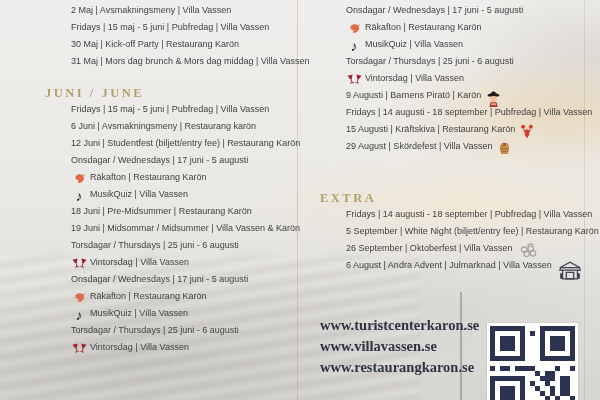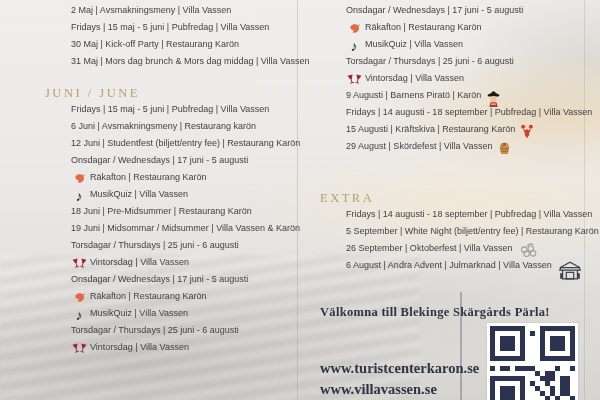--- a/index.html
+++ b/index.html
@@ -30,21 +30,21 @@
   .edge-line{position:absolute;left:584px;top:0;bottom:0;width:1px;background:rgba(130,130,130,.22);}
 
   
   .col{position:absolute;top:5px;color:var(--body,#424242);font-size:9px;}
   .col-left{left:45px;width:255px;}
   .col-right{left:320px;width:280px;}
   .row{display:flex;align-items:flex-start;height:17px;white-space:nowrap;margin-left:26px;}
   .row .lead{width:16px;display:inline-flex;justify-content:center;align-items:center;margin-right:3px;flex:none;}
   .row .trail{margin-left:5px;display:inline-flex;align-items:center;}
   .sec-h{
-    font-family:"Liberation Serif",serif;font-weight:normal;
+    font-family:"Liberation Serif",serif;font-weight:bold;
     font-size:12.5px;line-height:16px;letter-spacing:2.5px;
     color:var(--gold,#b3a069);margin:12px 0 3px 0;
   }
   .sec-h.extra{margin-top:32px;}
 
   
   .welcome{
     font-family:"Liberation Serif",serif;font-weight:bold;
     font-size:12.5px;letter-spacing:.3px;color:var(--footer,#2e3442);
     margin-top:28px;white-space:nowrap;
@@ -287,21 +287,20 @@
           <svg width="26" height="21" viewBox="0 0 28 22" fill="none" stroke="#3c414d" stroke-width="1.3">
             <path d="M3 8l11-6 11 6"></path>
             <path d="M4 8h20l1 2.5H3z"></path>
             <path d="M6 10.5V20h16v-9.5"></path>
             <rect x="10" y="13" width="8" height="7"></rect>
             <path d="M4.5 14v6M23.5 14v6" stroke-width="2.2"></path>
           </svg>
         </span>
       </div>
     </div>
-  <div class="welcome">Välkomna till Blekinge Skärgårds Pärla!</div>
   <div class="websites">
       <div>www.turistcenterkaron.se</div>
       <div>www.villavassen.se</div>
       <div>www.restaurangkaron.se</div>
     </div>
 </div>
 
 <div class="qr"><svg width="91" height="91">
       <rect x="3" y="3" width="35" height="5" fill="#2c3350"></rect>
       <rect x="3" y="33" width="35" height="5" fill="#2c3350"></rect>

